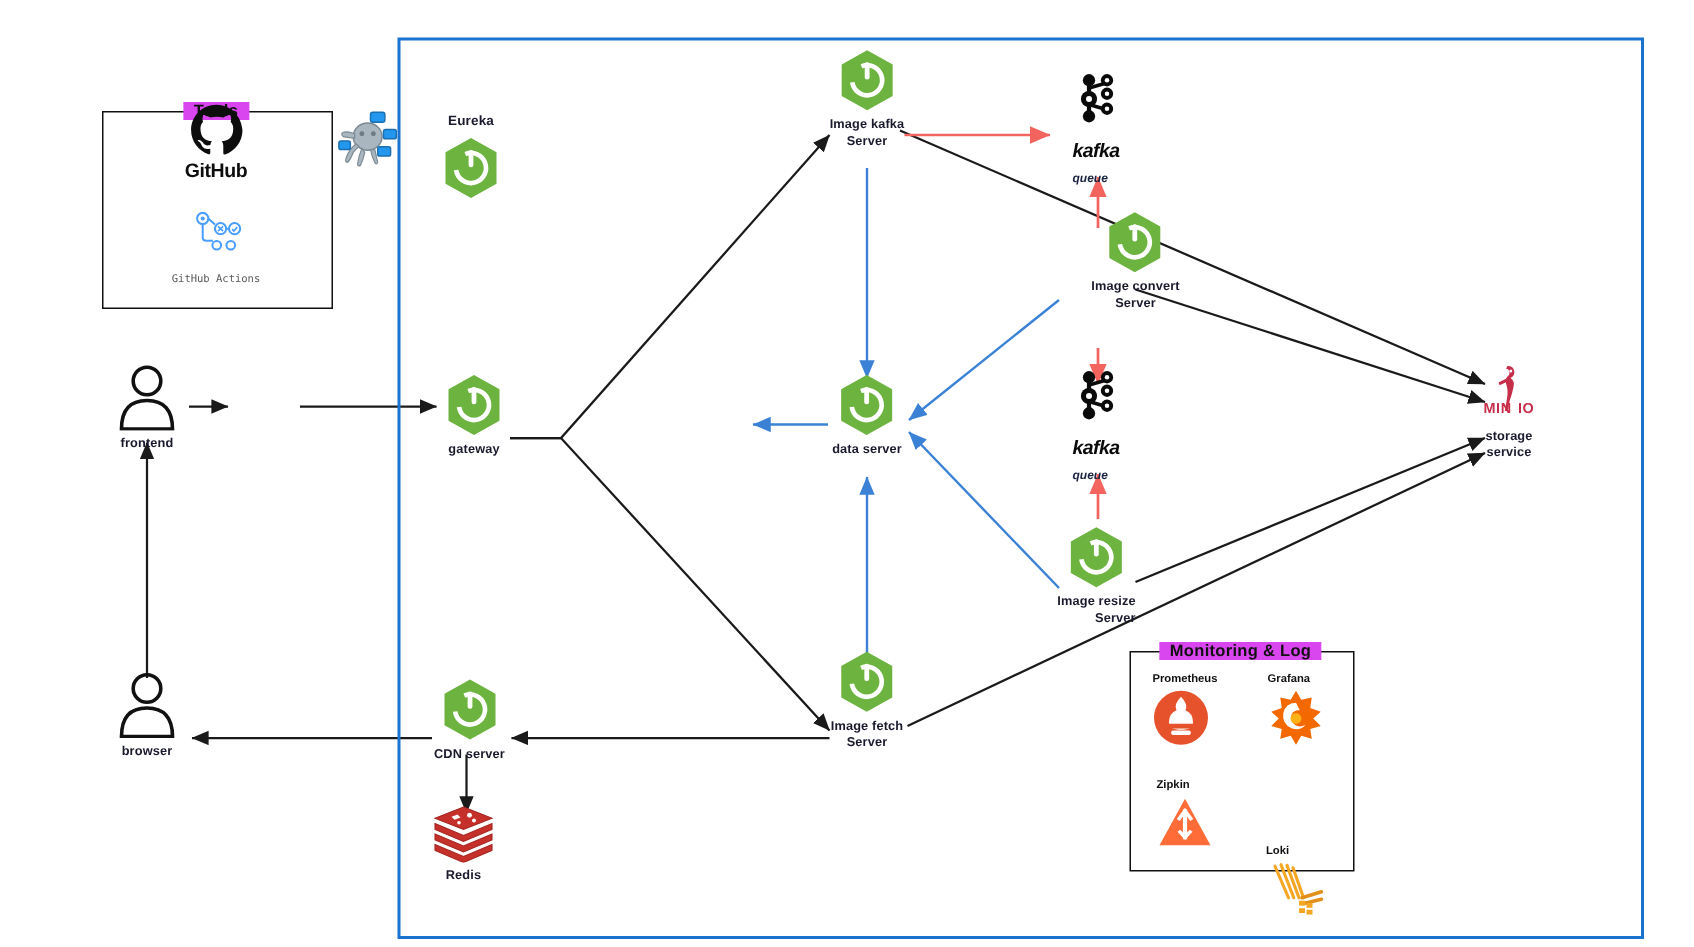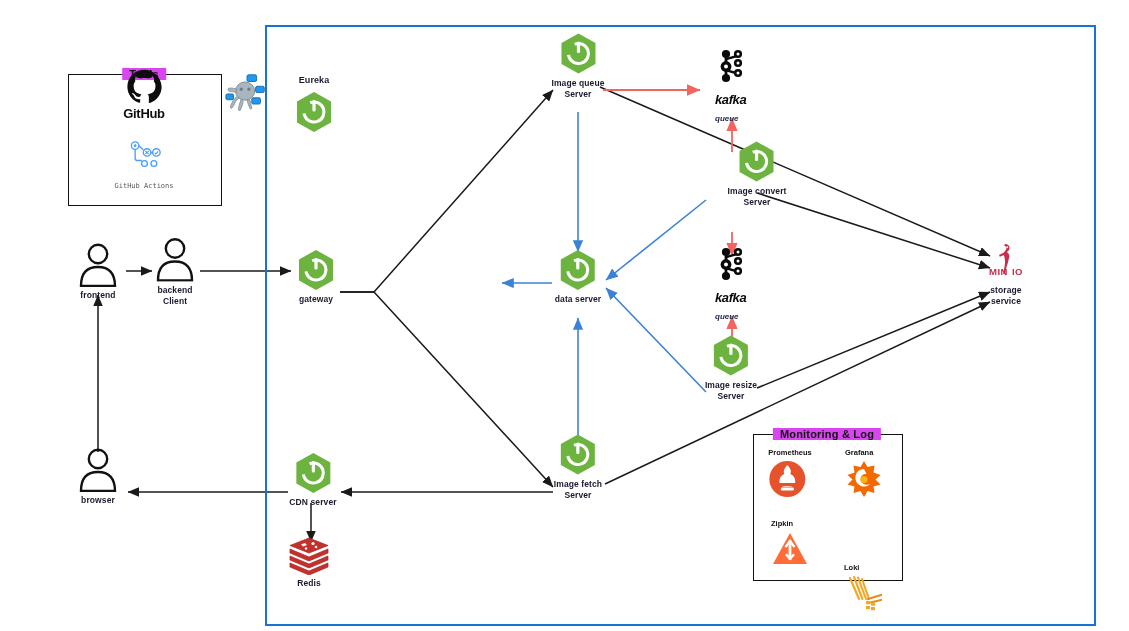--- a/index.html
+++ b/index.html
@@ -134,28 +134,20 @@
   </div>
 
   <div class="node" style="left:98px;top:272px;">
     <svg class="glyph" width="42" height="44" viewBox="0 0 42 44">
       <circle cx="21" cy="11" r="9.2" fill="none" stroke="#111" stroke-width="2.4"></circle>
       <path d="M4 43 Q4 24 21 24 Q38 24 38 43 Z" fill="none" stroke="#111" stroke-width="2.4"></path>
     </svg>
     <div class="lbl">frontend</div>
   </div>
 
-  <div class="node" style="left:175px;top:272px;">
-    <svg class="glyph" width="42" height="44" viewBox="0 0 42 44">
-      <circle cx="21" cy="11" r="9.2" fill="none" stroke="#111" stroke-width="2.4"></circle>
-      <path d="M4 43 Q4 24 21 24 Q38 24 38 43 Z" fill="none" stroke="#111" stroke-width="2.4"></path>
-    </svg>
-    <div class="lbl">backend
-Client</div>
-  </div>
 
   <div class="node" style="left:98px;top:477px;">
     <svg class="glyph" width="42" height="44" viewBox="0 0 42 44">
       <circle cx="21" cy="11" r="9.2" fill="none" stroke="#111" stroke-width="2.4"></circle>
       <path d="M4 43 Q4 24 21 24 Q38 24 38 43 Z" fill="none" stroke="#111" stroke-width="2.4"></path>
     </svg>
     <div class="lbl">browser</div>
   </div>
 
   <div class="node" style="left:316px;top:277px;">
@@ -193,21 +185,21 @@
     </svg>
     <div class="lbl">Redis</div>
   </div>
 
   <div class="node" style="left:578px;top:66px;">
     <svg class="glyph" width="40" height="42" viewBox="0 0 40 42">
       <path d="M20 1 L37 10.5 L37 31.5 L20 41 L3 31.5 L3 10.5 Z" fill="#6db33f"></path>
       <circle cx="20" cy="21" r="10" fill="none" stroke="#fff" stroke-width="3.1" stroke-dasharray="49 13" transform="rotate(-110 20 21)"></circle>
       <rect x="18.4" y="9" width="3.2" height="11.5" rx="1.5" fill="#fff"></rect>
     </svg>
-    <div class="lbl">Image queue
+    <div class="lbl">Image kafka
 Server</div>
   </div>
 
   <div class="node" style="left:578px;top:277px;">
     <svg class="glyph" width="40" height="42" viewBox="0 0 40 42">
       <path d="M20 1 L37 10.5 L37 31.5 L20 41 L3 31.5 L3 10.5 Z" fill="#6db33f"></path>
       <circle cx="20" cy="21" r="10" fill="none" stroke="#fff" stroke-width="3.1" stroke-dasharray="49 13" transform="rotate(-110 20 21)"></circle>
       <rect x="18.4" y="9" width="3.2" height="11.5" rx="1.5" fill="#fff"></rect>
     </svg>
     <div class="lbl">data server</div>
@@ -227,21 +219,21 @@
   <div class="node" style="left:731px;top:174px;margin-left:26px;">
     <svg class="glyph" width="40" height="42" viewBox="0 0 40 42">
       <path d="M20 1 L37 10.5 L37 31.5 L20 41 L3 31.5 L3 10.5 Z" fill="#6db33f"></path>
       <circle cx="20" cy="21" r="10" fill="none" stroke="#fff" stroke-width="3.1" stroke-dasharray="49 13" transform="rotate(-110 20 21)"></circle>
       <rect x="18.4" y="9" width="3.2" height="11.5" rx="1.5" fill="#fff"></rect>
     </svg>
     <div class="lbl">Image convert
 Server</div>
   </div>
 
-  <div class="node" style="left:731px;top:368px;">
+  <div class="node" style="left:731px;top:384px;text-align:right;">
     <svg class="glyph" width="40" height="42" viewBox="0 0 40 42">
       <path d="M20 1 L37 10.5 L37 31.5 L20 41 L3 31.5 L3 10.5 Z" fill="#6db33f"></path>
       <circle cx="20" cy="21" r="10" fill="none" stroke="#fff" stroke-width="3.1" stroke-dasharray="49 13" transform="rotate(-110 20 21)"></circle>
       <rect x="18.4" y="9" width="3.2" height="11.5" rx="1.5" fill="#fff"></rect>
     </svg>
     <div class="lbl">Image resize
 Server</div>
   </div>
 
   <div class="kafka-w" style="left:732px;top:86px;">

